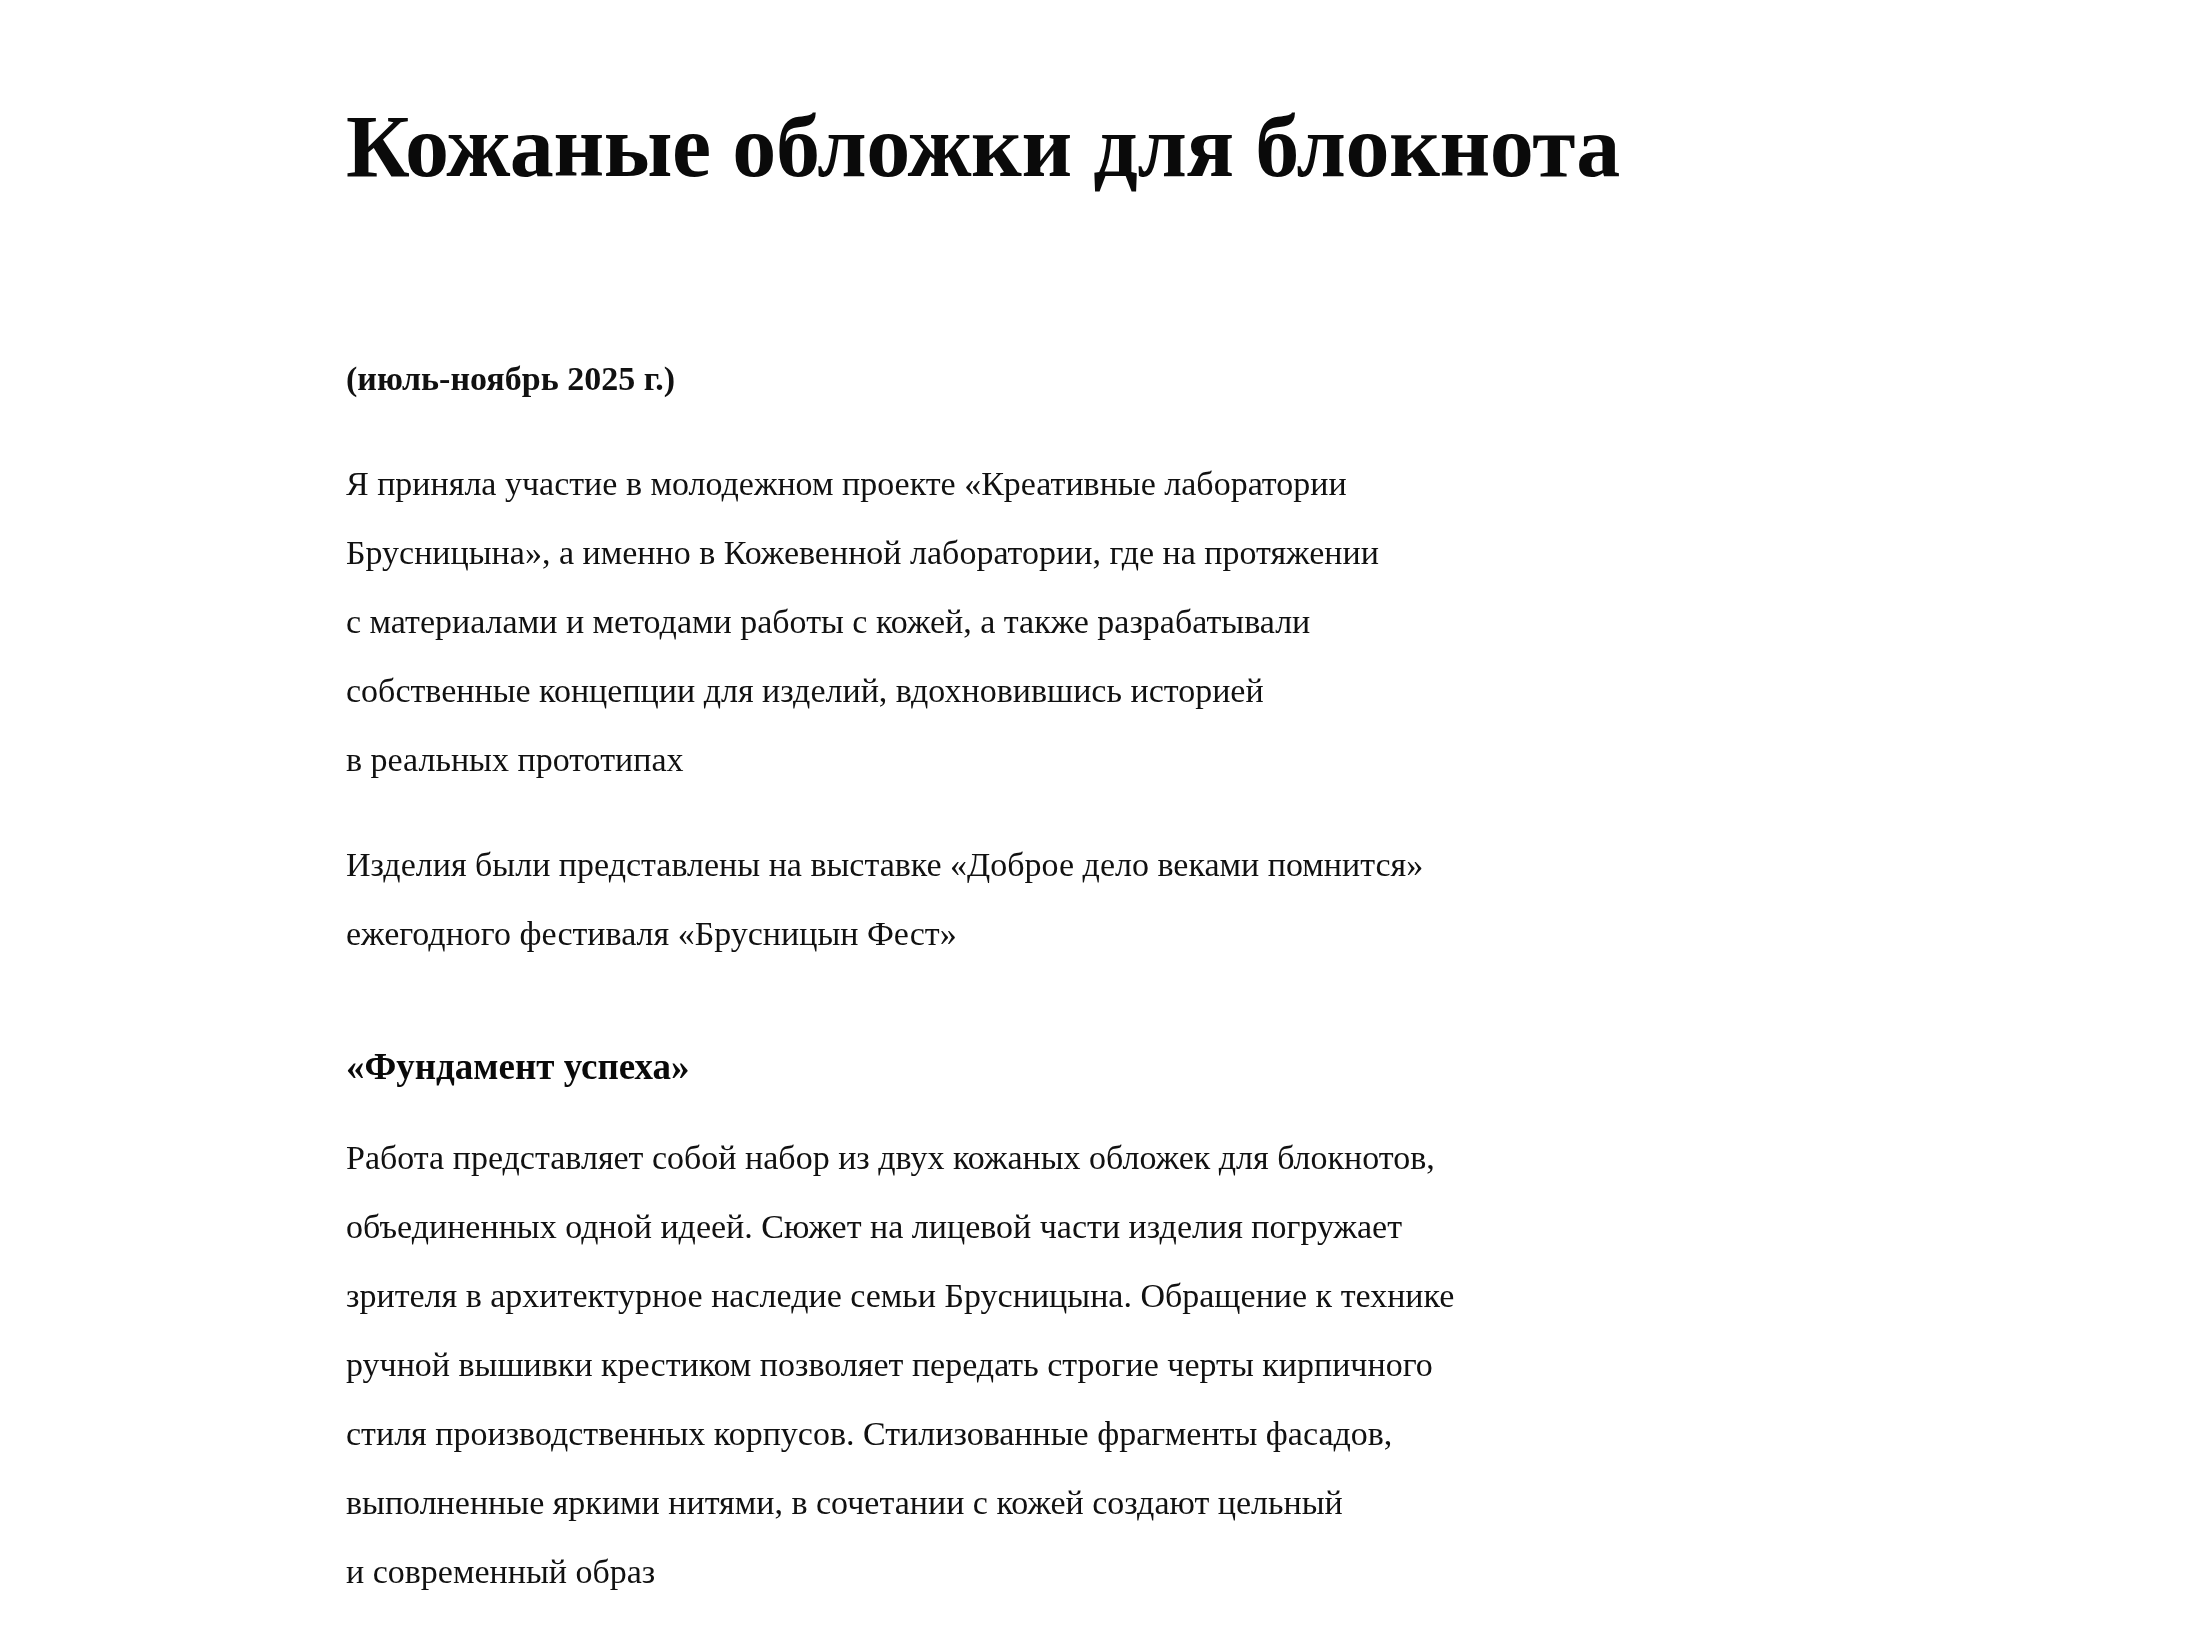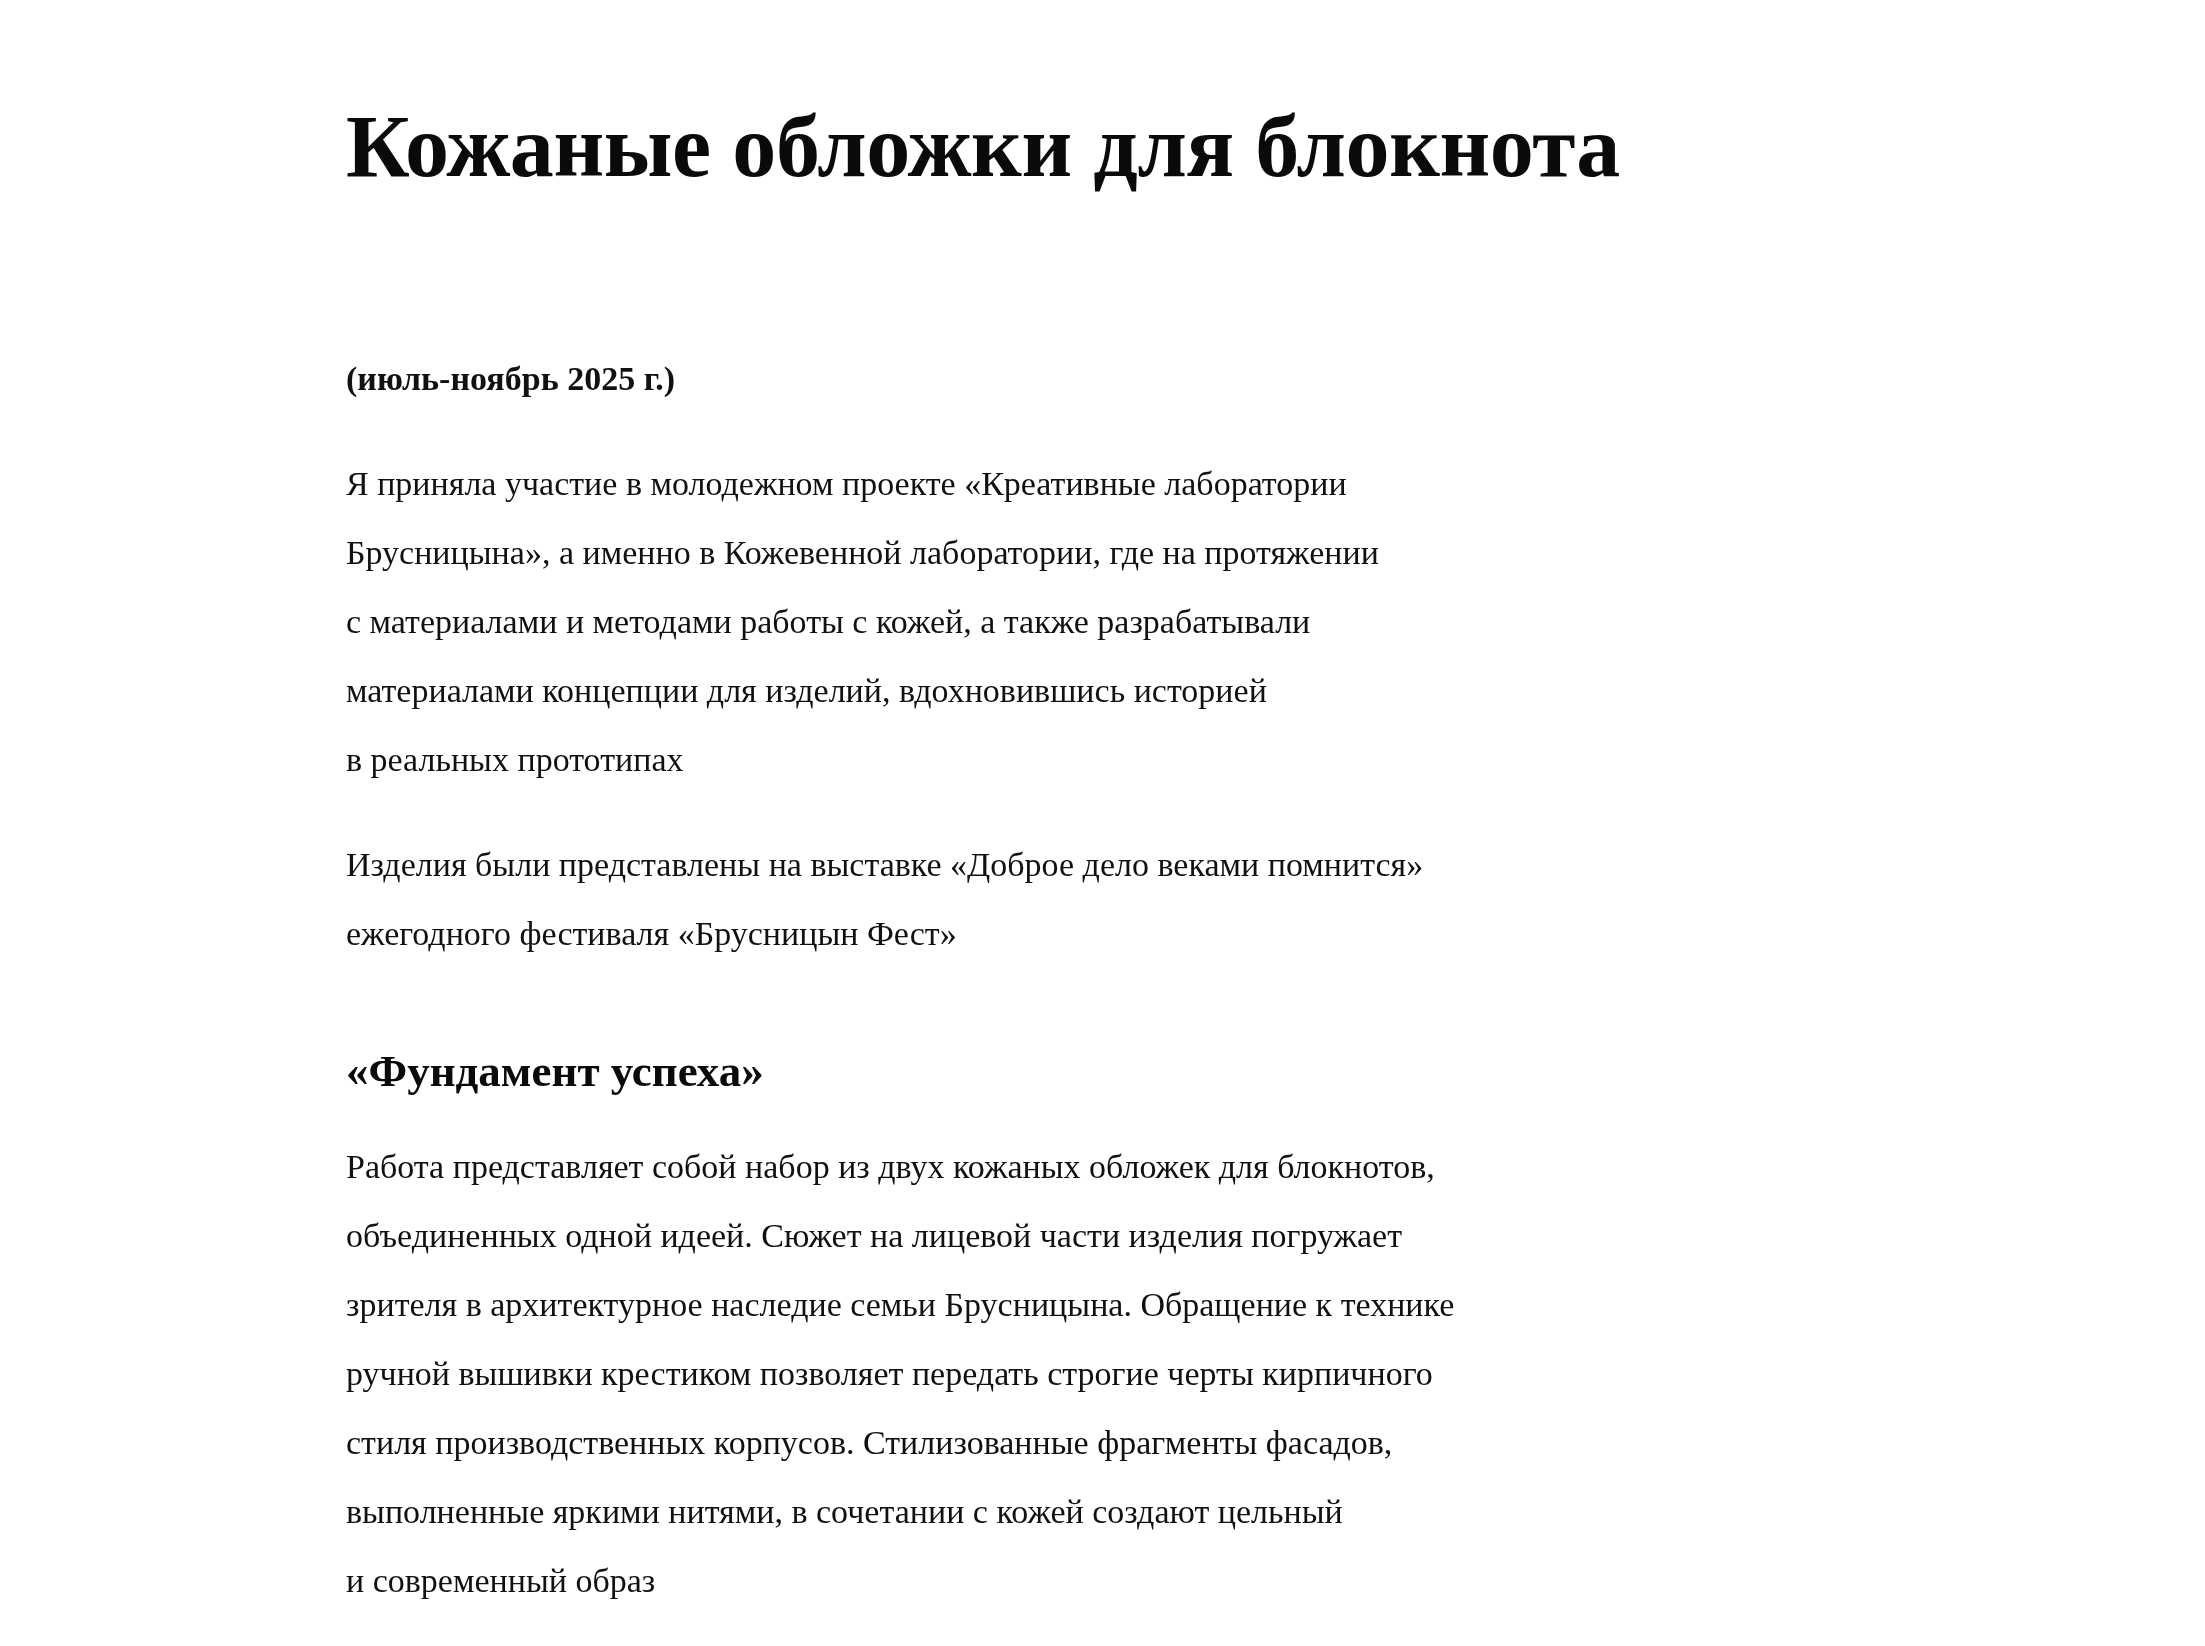--- a/index.html
+++ b/index.html
@@ -67,21 +67,21 @@
     white-space: nowrap;
     margin-top: 20px;
   }
 
   .par-gap-1 { padding-top: 36px; }
   .par-gap-2 { padding-top: 36px; }
   .par-gap-3 { padding-top: 24px; }
 
   
   .section-heading {
-    font-size: 45px;
+    font-size: 37px;
     font-weight: 700;
     line-height: 1.15;
     margin: 0;
     padding-top: 88px;
     white-space: nowrap;
     color: #0a0a0a;
   }
 </style>
 </head>
 <body>
@@ -90,21 +90,21 @@
   <div class="content">
 
     <h1 class="doc-title">Кожаные обложки для блокнота</h1>
 
     <p class="date-line">(июль-ноябрь 2025 г.)</p>
 
     <div class="body-par par-gap-1">
       <span class="ln">Я приняла участие в молодежном проекте «Креативные лаборатории</span>
       <span class="ln">Брусницына», а именно в Кожевенной лаборатории, где на протяжении</span>
       <span class="ln">с материалами и методами работы с кожей, а также разрабатывали</span>
-      <span class="ln">материалами концепции для изделий, вдохновившись историей</span>
+      <span class="ln">собственные концепции для изделий, вдохновившись историей</span>
       <span class="ln">в реальных прототипах</span>
     </div>
 
     <div class="body-par par-gap-2">
       <span class="ln">Изделия были представлены на выставке «Доброе дело веками помнится»</span>
       <span class="ln">ежегодного фестиваля «Брусницын Фест»</span>
     </div>
 
     <h2 class="section-heading">«Фундамент успеха»</h2>
 

